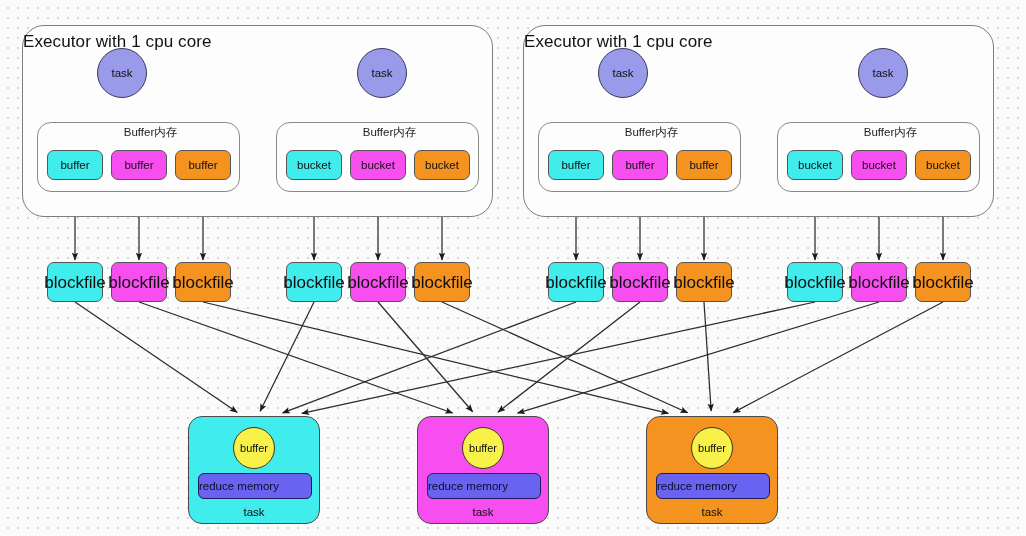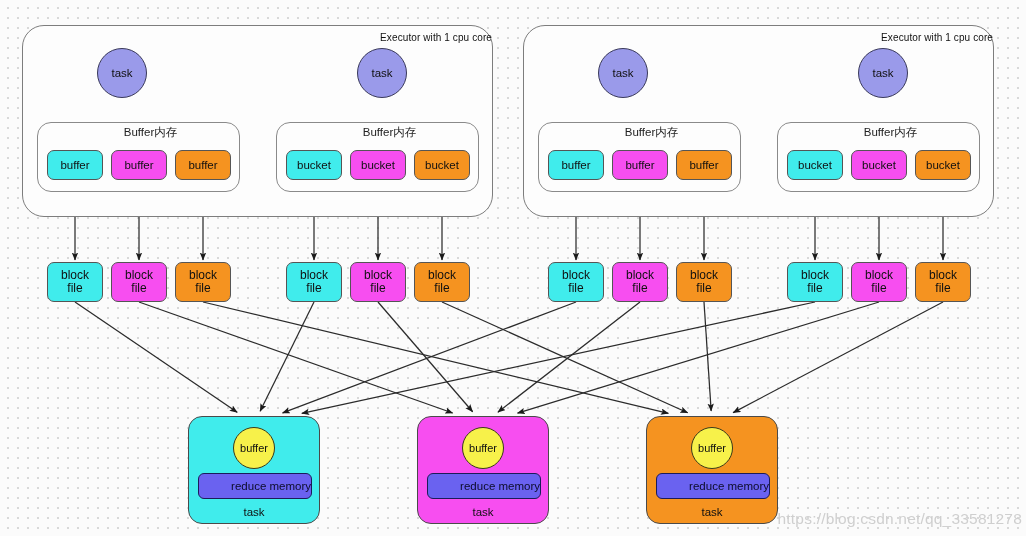--- a/index.html
+++ b/index.html
@@ -29,22 +29,22 @@
     border: 1.4px solid #7d7d7d;
     border-radius: 22px;
     background: #fdfdfd;
     box-sizing: border-box;
   }
   .executor-title {
     position: absolute;
     top: 6px;
     left: 0;
     width: 100%;
-    text-align: right;
-    font-size: 10px;
+    text-align: left;
+    font-size: 17px;
     color: #111;
     letter-spacing: 0.1px;
   }
   .bufmem {
     position: absolute;
     border: 1.2px solid #8a8a8a;
     border-radius: 14px;
     background: transparent;
     box-sizing: border-box;
   }
@@ -83,24 +83,24 @@
     color: #101010;
     box-sizing: border-box;
   }
   .blockfile {
     position: absolute;
     width: 56px;
     height: 40px;
     border-radius: 7px;
     border: 1.3px solid #555;
     display: flex;
-    flex-direction: column;
+    flex-direction: row;
     align-items: center;
     justify-content: center;
-    font-size: 12px;
+    font-size: 17px;
     line-height: 13px;
     color: #101010;
     box-sizing: border-box;
   }
   .reduce-task {
     position: absolute;
     width: 132px;
     height: 108px;
     border-radius: 14px;
     border: 1.5px solid #4a4a4a;
@@ -127,21 +127,21 @@
     position: absolute;
     left: 9px;
     top: 56px;
     width: 114px;
     height: 26px;
     border-radius: 6px;
     background: #6a62f0;
     border: 1.3px solid #1c1c5a;
     display: flex;
     align-items: center;
-    justify-content: flex-end;
+    justify-content: flex-start;
     font-size: 11.5px;
     color: #0c0c2a;
     box-sizing: border-box;
   }
   .reduce-label {
     position: absolute;
     left: 0;
     bottom: 5px;
     width: 100%;
     text-align: center;
@@ -352,14 +352,13 @@
         <div class="reduce-buffer">
           <span>buffer</span>
         </div>
         <div class="reduce-mem">
           <span>reduce memory</span>
         </div>
         <div class="reduce-label">task</div>
       </div>
     </div>
 
-  <div class="watermark">https://blog.csdn.net/qq_33581278</div>
 </div>
 
 </body></html>

